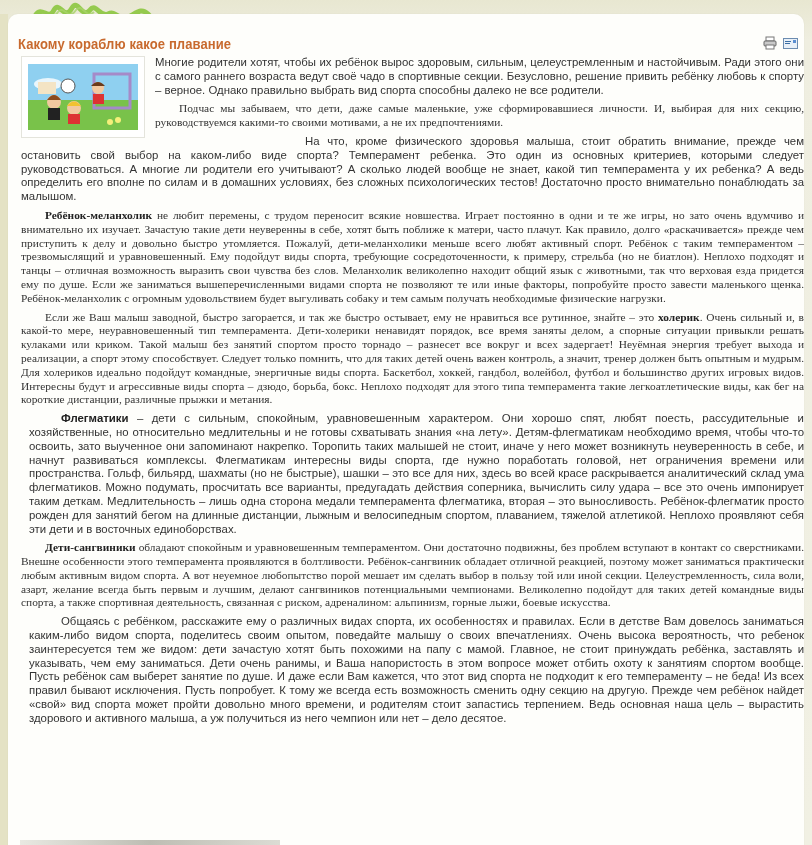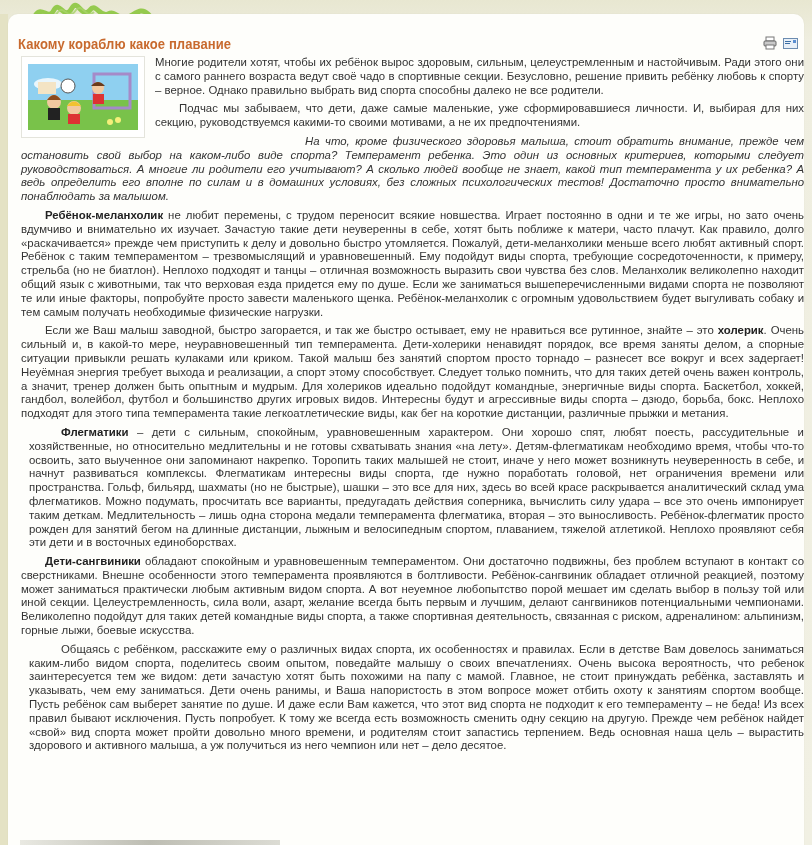--- a/index.html
+++ b/index.html
@@ -40,23 +40,23 @@
   .article {
     position:absolute; left:21px; top:56px; width:783px;
     font-size:11.4px; line-height:13.8px; color:#333;
     text-align:justify;
   }
   .thumb {
     float:left; width:122px; height:80px; margin:0 10px 6px 0;
     border:1px solid #e4e4dc; background:#fff; position:relative;
   }
   .article p { margin:0 0 5px 0; }
-  .article p.indent { text-indent:24px; }
+  .article p.indent { text-indent:24px;font-family:Liberation Serif, serif; }
   .article p.indent2 { text-indent:32px;margin-left:8px; }
-  .article p.indent3 { text-indent:150px;font-style:italic; }
+  .article p.indent3 { text-indent:150px; }
   .article b { color:#222; }
   .bottom-strip {
     position:absolute; left:20px; top:840px; width:260px; height:5px;
     background:linear-gradient(90deg, #e9e9e2, #bdbdb3, #dcdcd4);
   }
 </style>
 </head>
 <body>
 
 <div class="page-bg"></div>

